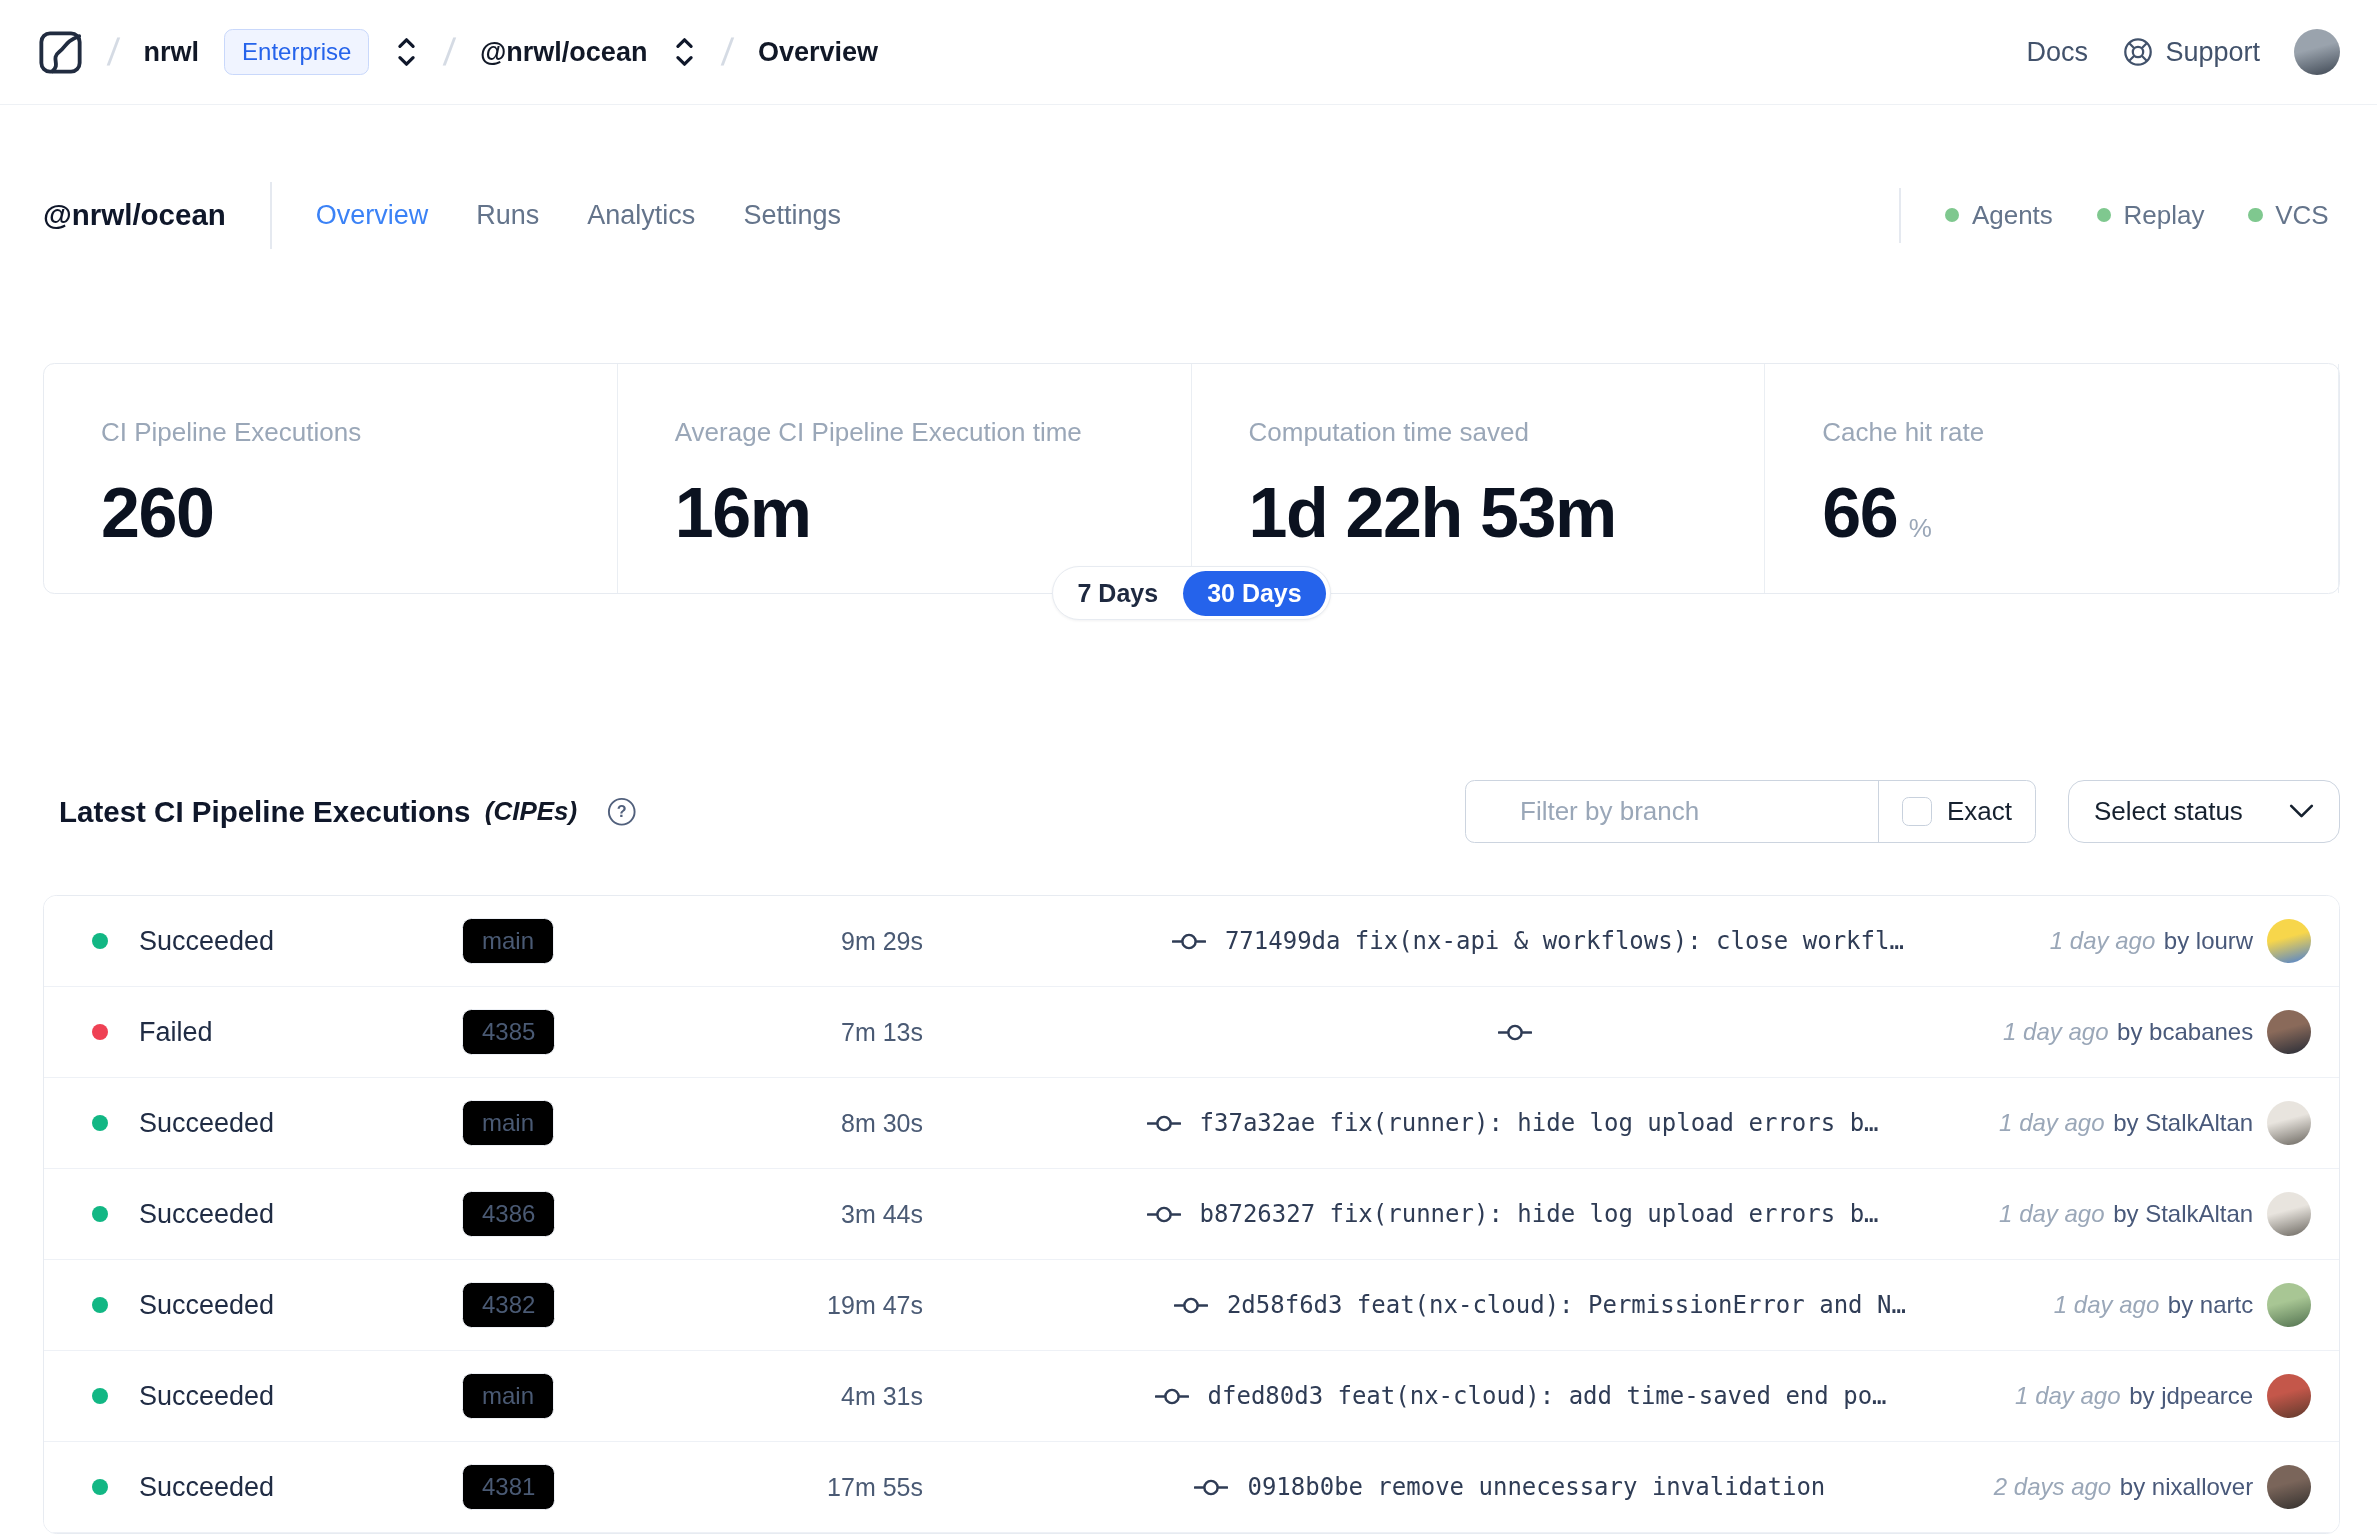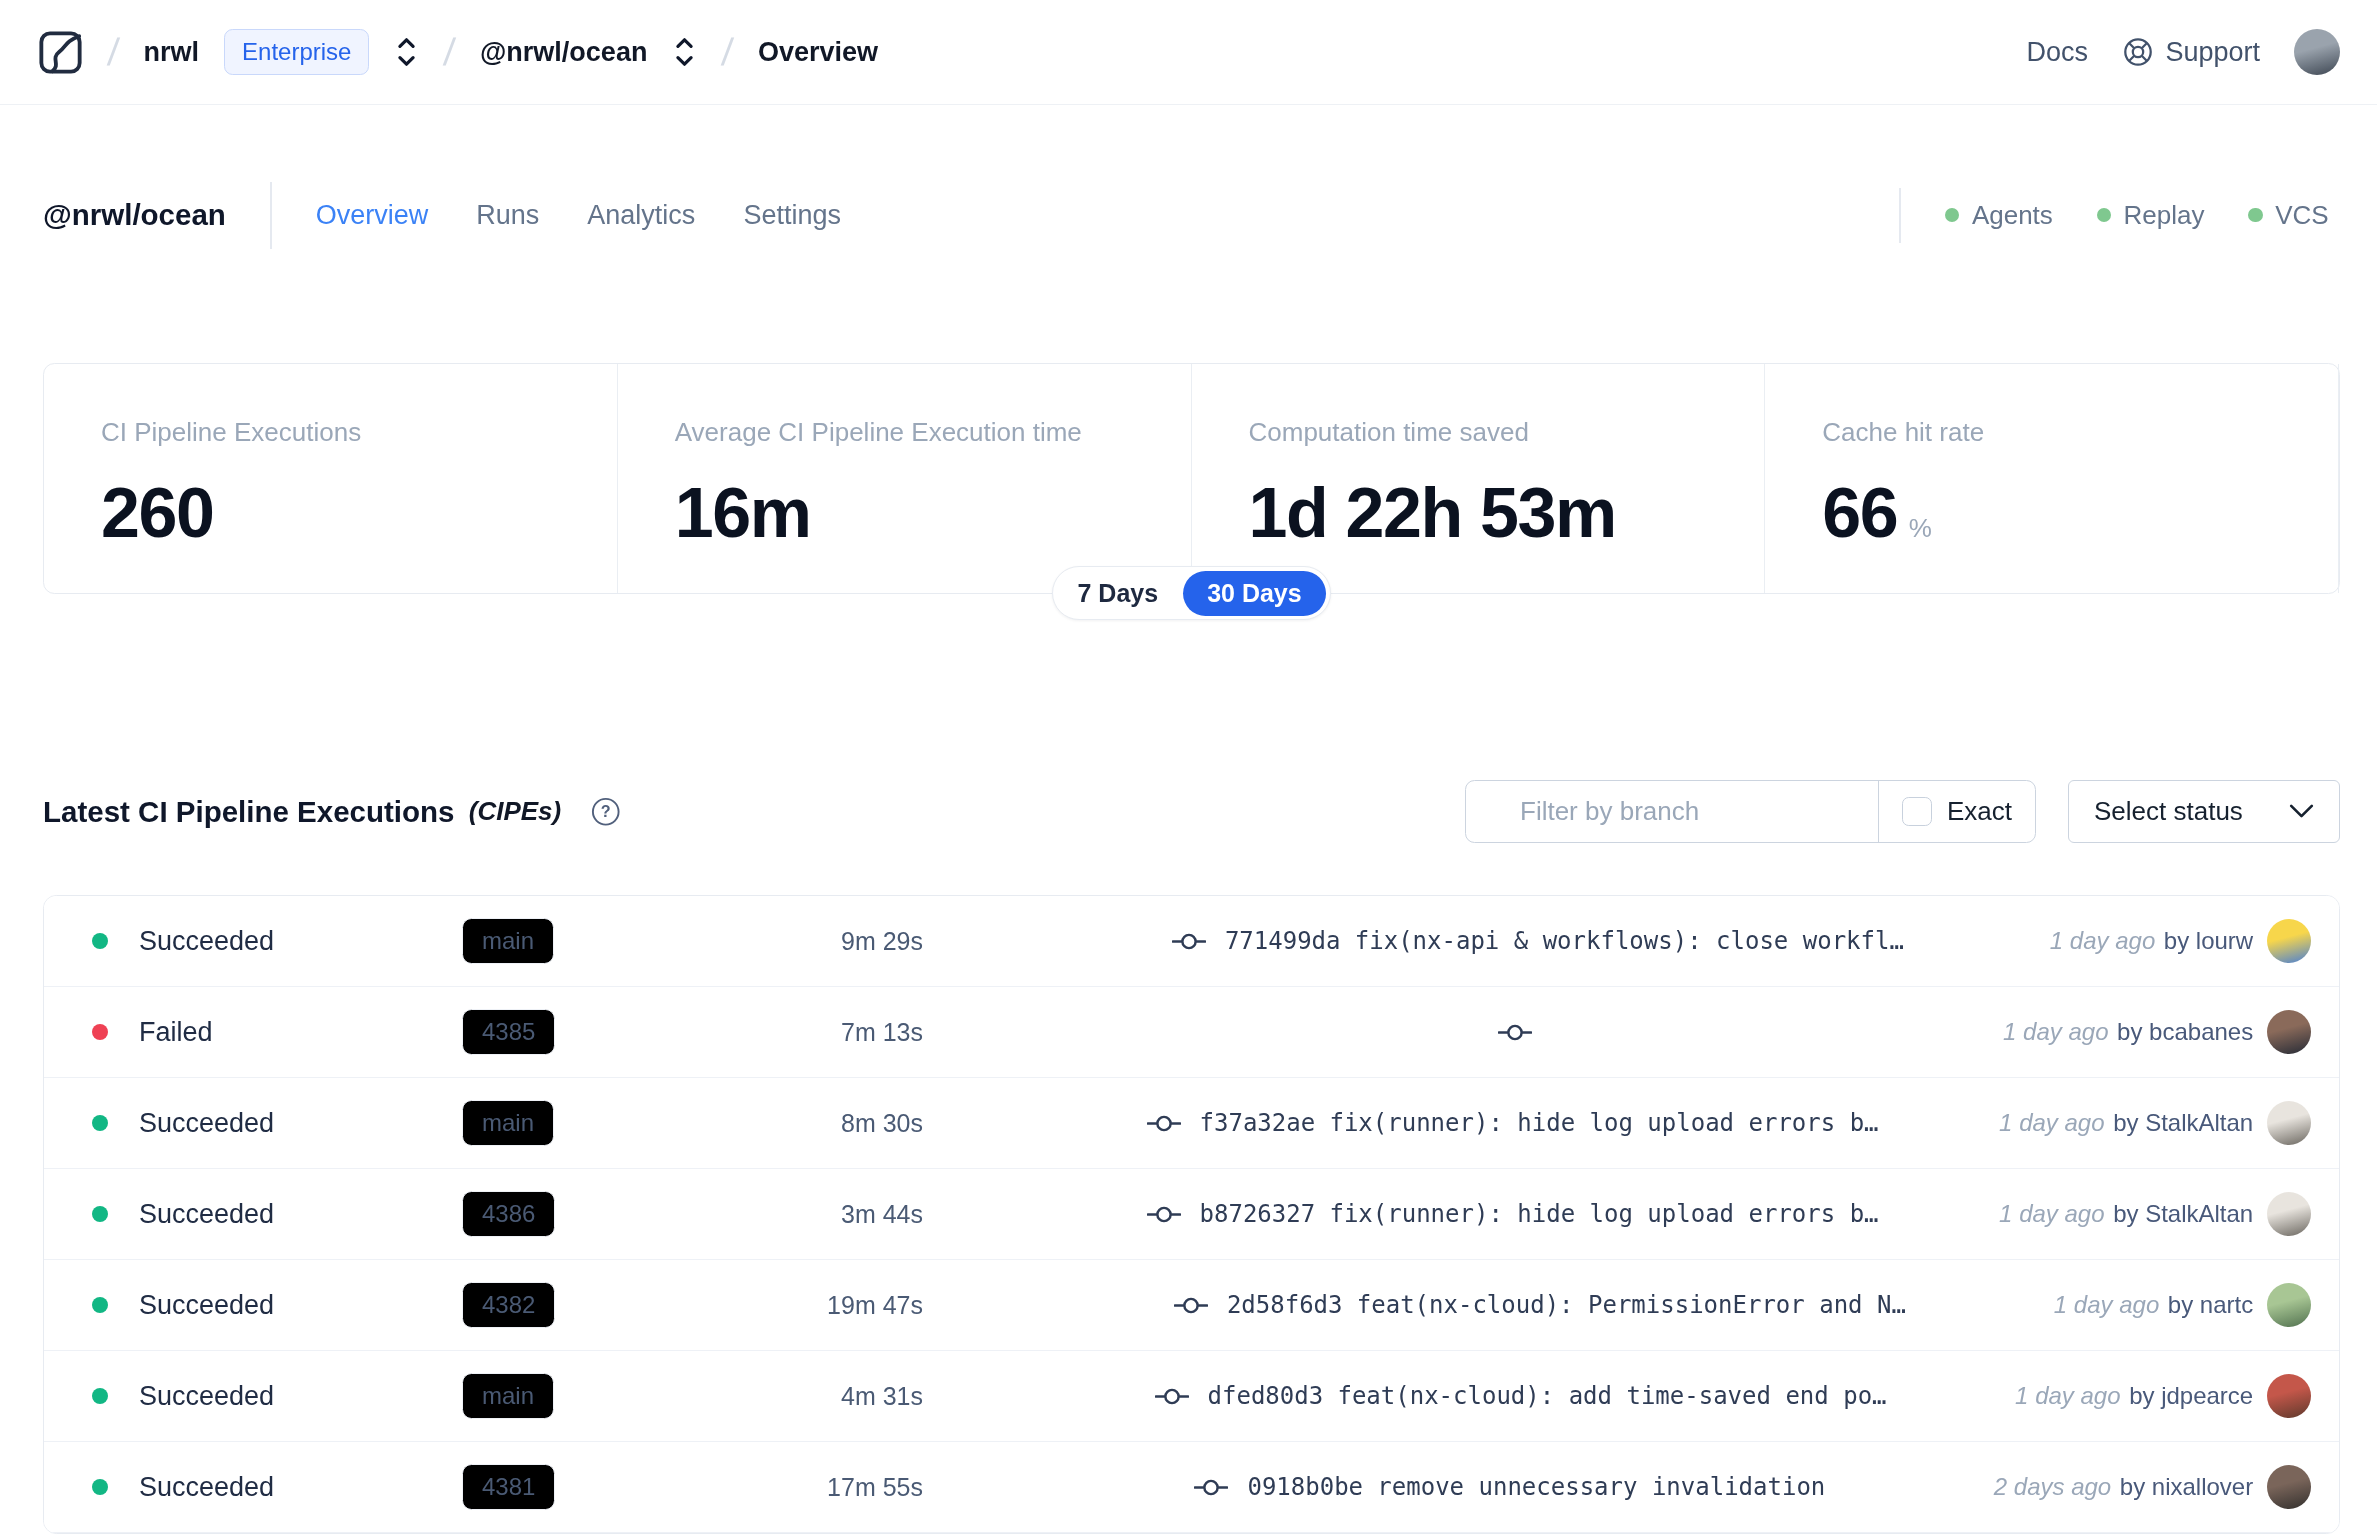--- a/index.html
+++ b/index.html
@@ -49,34 +49,34 @@
     height:54px; background:#fff; border:1.9px solid #e7ebf1; border-radius:27.6px;
     display:flex; align-items:center; padding:0 4.8px 0 0;
     box-shadow:0 1px 2.9px rgba(15,23,42,.06); }
   .toggle-opt { font-size:25px; font-weight:600; color:#1e2940; padding:0 25px; cursor:pointer; }
   .toggle-opt.selected { background:#2563eb; color:#fff; border-radius:23px; height:45px;
     line-height:45px; font-weight:700; padding:0 24px; }
 
   
   .section-row { margin:185px 38px 0 43px; height:65px; display:flex; align-items:center; }
   .section-title-wrap { display:flex; align-items:center; gap:14.3px; }
-  .section-title { font-size:29.5px; font-weight:700; color:#0f172a; }
+  .section-title { font-size:29.5px; font-weight:700; color:#0f172a;margin-left:16px; }
   .section-suffix { font-size:26px; font-weight:600; font-style:italic; color:#111827; }
   .help { margin-left:15px; }
   .filters { margin-left:auto; display:flex; align-items:center; gap:32px; }
   .filter-group { width:571px; height:63px; border:1.9px solid #ccd4df; border-radius:9.5px;
     background:#fff; display:flex; align-items:center; overflow:hidden;padding-left:33px; }
   .branch-input { flex:1; height:100%; border:none; outline:none; padding:0 21px;
     font-size:26px; font-family:"Liberation Sans", sans-serif; color:#0f172a; background:transparent; }
   .branch-input::placeholder { color:#9aa7b8; }
   .fg-div { width:1.9px; height:100%; background:#ccd4df; }
   .exact-wrap { display:flex; align-items:center; gap:15px; padding:0 23px; cursor:pointer; }
   .checkbox { width:29.5px; height:29.5px; border:1.9px solid #c8d1dd; border-radius:6.7px; background:#fff; }
   .exact-label { font-size:26px; color:#16212f; }
-  .status-btn { width:272px; height:63px; border:1.9px solid #ccd4df; border-radius:6px;
+  .status-btn { width:272px; height:63px; border:1.9px solid #ccd4df; border-radius:16px;
     background:#fff; display:flex; align-items:center; justify-content:space-between;
     padding:0 25px; cursor:pointer; }
   .status-btn-label { font-size:26px; font-weight:500; color:#16212f; }
 
   
   .cipe-table { margin:51px 38px 0 43px; border:1.9px solid #e7ebf1; border-radius:13.3px;
     background:#fff; overflow:hidden; }
   .cipe-row { height:91px; display:flex; align-items:center; border-bottom:1.9px solid #eef1f6;
     cursor:pointer; background:#fff; }
   .cell-status { width:418px; display:flex; align-items:center; gap:31px; padding-left:48px; }

